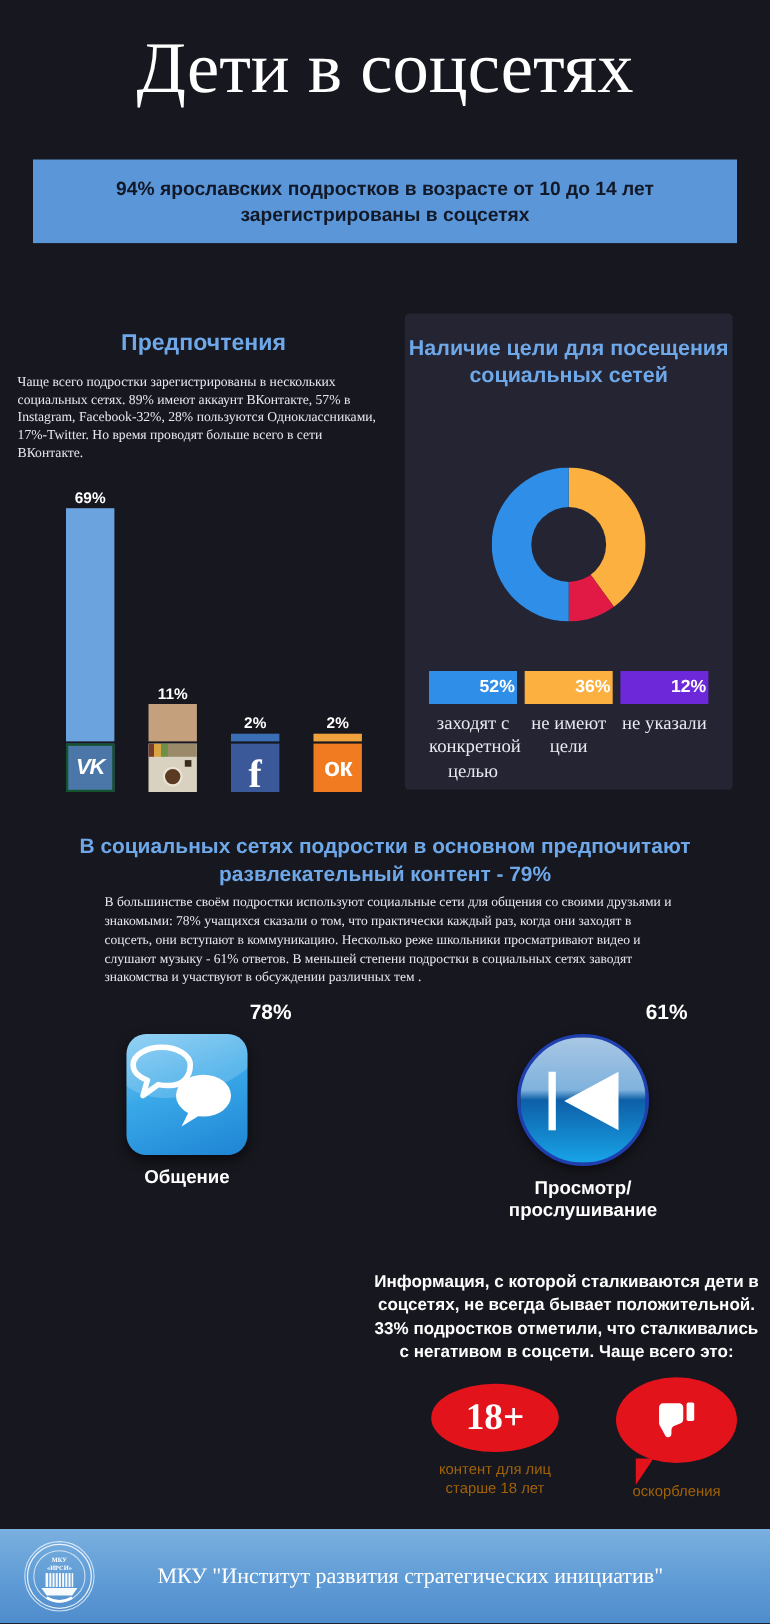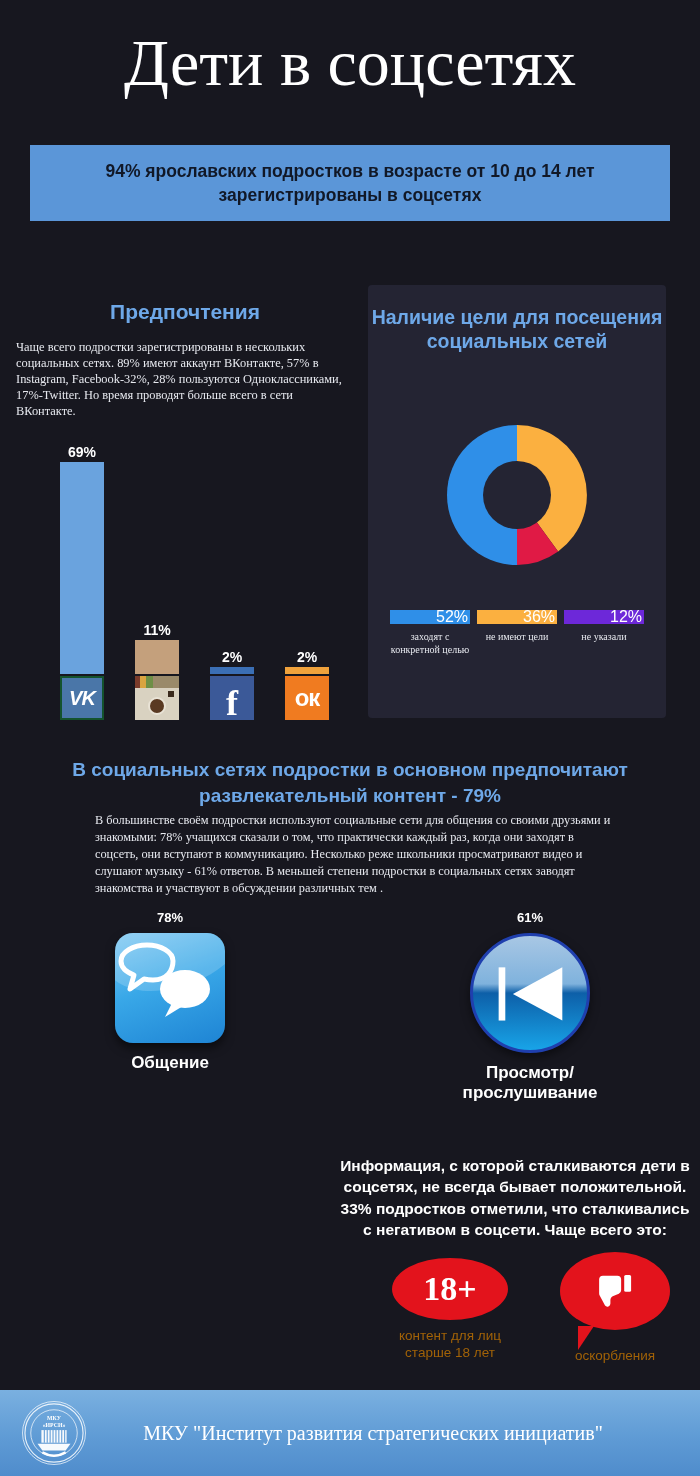--- a/index.html
+++ b/index.html
@@ -164,50 +164,51 @@
     border-radius: 50%;
     background: #242433;
   }
   .legend {
     position: absolute; left: 22px; top: 325px;
     width: 254px;
     display: flex; justify-content: space-between;
   }
   .legend-item { width: 80px; text-align: center; }
   .legend-chip {
-    height: 14px;
-    display: flex; align-items: center; justify-content: center;
-    color: #ffffff; font-size: 16px; font-weight: normal; padding-left: 44px;
+    height: 30px;
+    display: flex; align-items: center; justify-content: center;
+    color: #ffffff; font-size: 16px; font-weight: bold; padding-left: 44px;
   }
   .legend-label {
     margin-top: 7px;
     font-family: "Liberation Serif", serif;
     color: #e7e9ef;
-    font-size: 10px;
+    font-size: 17px;
     line-height: 1.25;
   }
 
   
   .mid-head {
     position: absolute; left: 40px; top: 757px;
     width: 620px; text-align: center;
     color: #6ea8e8; font-size: 19px; font-weight: bold; line-height: 1.35;
   }
   .mid-body {
     position: absolute; left: 95px; top: 812px;
     width: 520px;
     font-family: "Liberation Serif", serif;
     color: #e7e9ef; font-size: 12.3px; line-height: 1.38;
   }
 
   
   .big-stat { position: absolute; text-align: center; }
   .big-pct {
-    color: #ffffff; font-size: 13px; font-weight: bold;
+    color: #ffffff; font-size: 19px; font-weight: bold;
     margin-bottom: 8px;
+    text-align: right;
   }
   .big-caption {
     margin-top: 10px;
     color: #ffffff; font-size: 17px; font-weight: bold; line-height: 1.2;
   }
   .chat-tile {
     width: 110px; height: 110px; margin: 0 auto;
     border-radius: 18px;
     background: linear-gradient(160deg,#7ec8f2 0%,#39a8e8 45%,#1e84d4 100%);
     position: relative;

